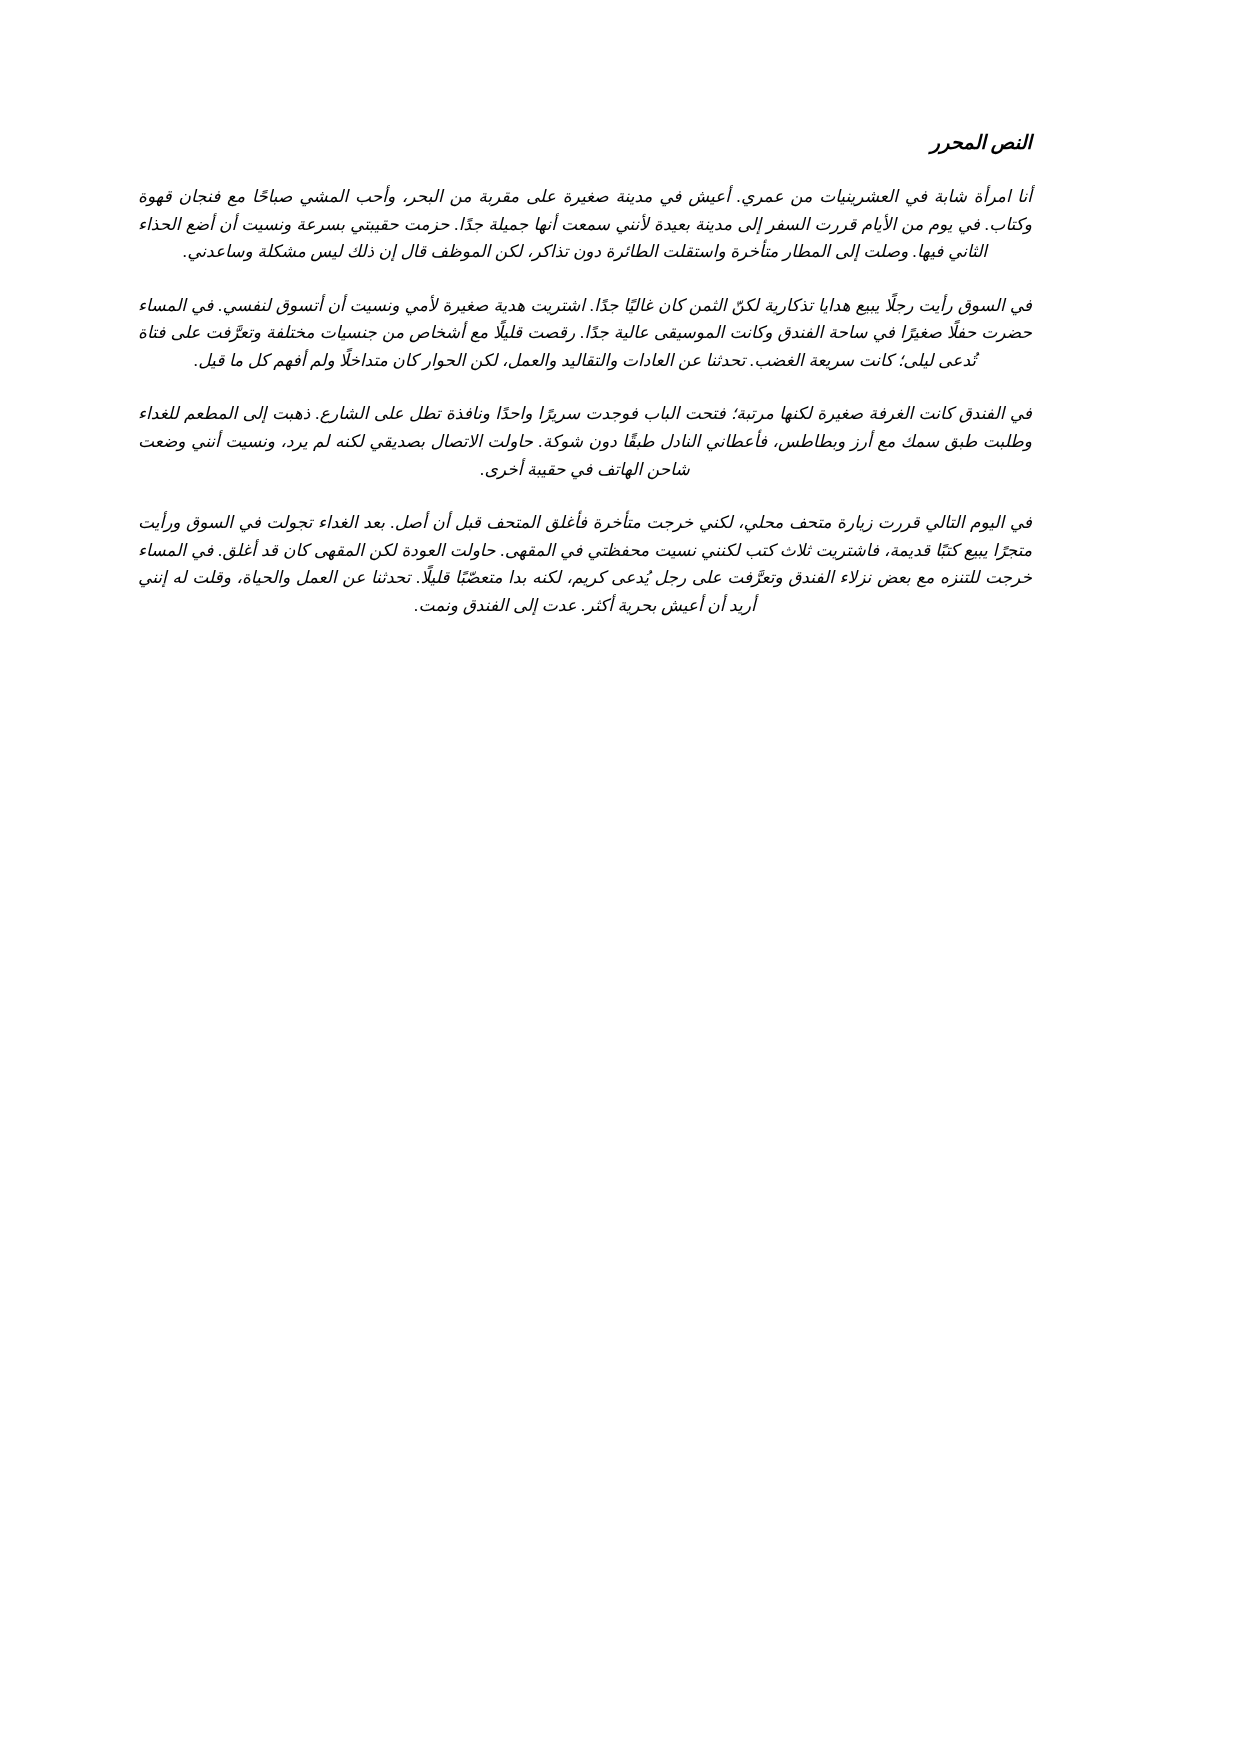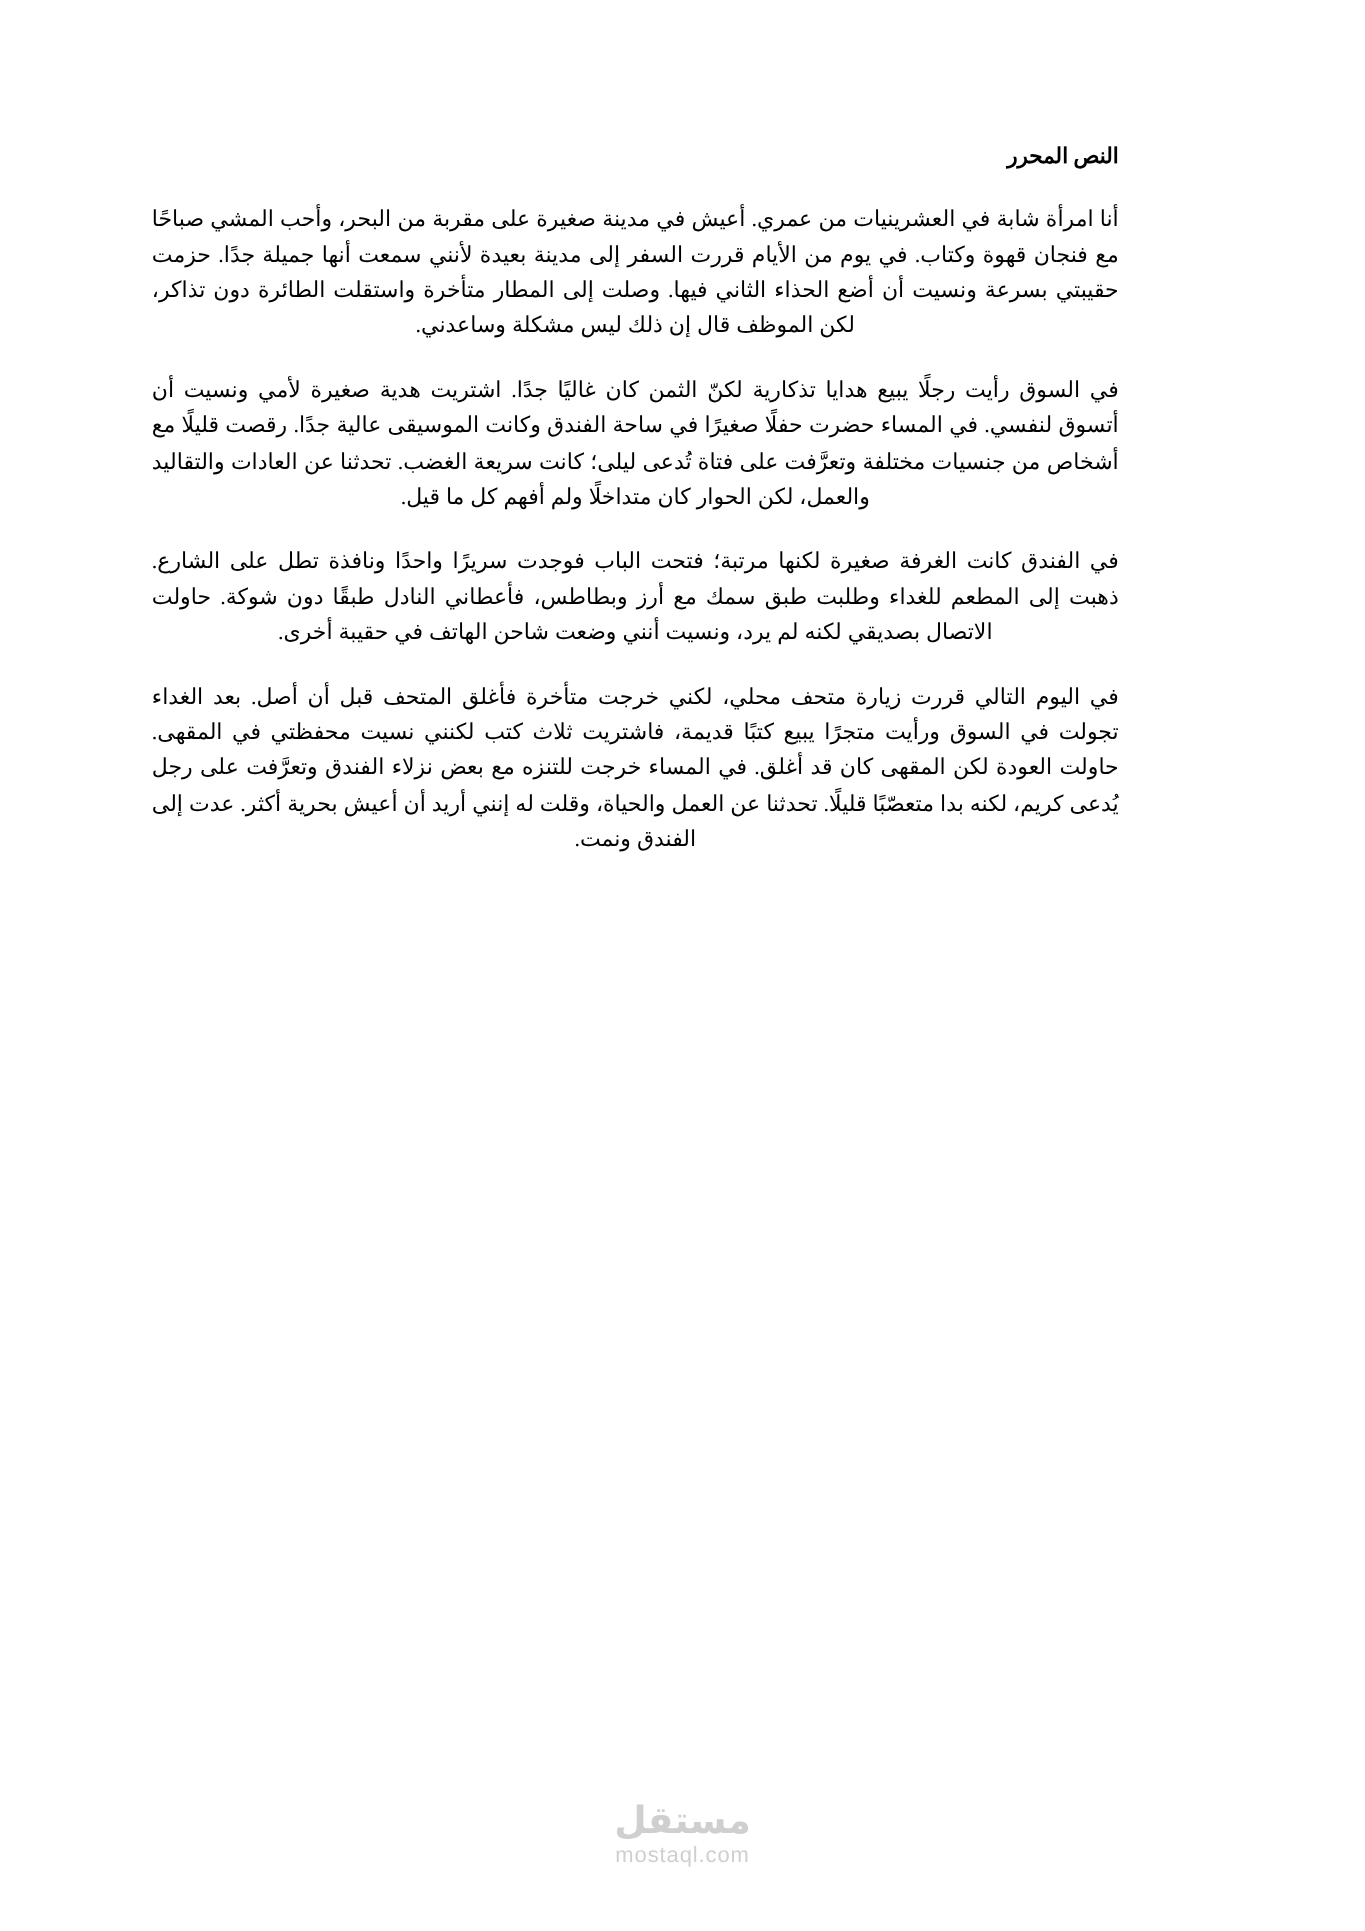--- a/index.html
+++ b/index.html
@@ -20,43 +20,44 @@
     height: 1755px;
     margin: 0 auto;
     background: #ffffff;
     overflow: hidden;
     box-sizing: border-box;
   }
 
   .content {
     position: absolute;
     top: 128px;
-    right: 224px;
+    right: 209px;
     left: 138px;
+    font-style: italic;
   }
 
   .doc-title {
     direction: rtl;
     text-align: right;
     font-size: 19.5px;
     line-height: 1.5;
     margin: 0 0 26px 0;
     letter-spacing: 0;
     white-space: nowrap;
   }
 
   .paragraphs {
     direction: rtl;
   }
 
   .para {
     direction: rtl;
     text-align: justify;
     text-align-last: center;
-    font-size: 20px;
+    font-size: 17px;
     line-height: 1.62;
     margin: 0 0 26px 0;
     word-spacing: 0.02em;
   }
 
   .para:last-child {
     margin-bottom: 12px;
   }
 
   
@@ -102,18 +103,14 @@
 
     <div class="paragraphs">
       <p class="para">أنا امرأة شابة في العشرينيات من عمري. أعيش في مدينة صغيرة على مقربة من البحر، وأحب المشي صباحًا مع فنجان قهوة وكتاب. في يوم من الأيام قررت السفر إلى مدينة بعيدة لأنني سمعت أنها جميلة جدًا. حزمت حقيبتي بسرعة ونسيت أن أضع الحذاء الثاني فيها. وصلت إلى المطار متأخرة واستقلت الطائرة دون تذاكر، لكن الموظف قال إن ذلك ليس مشكلة وساعدني.</p>
       <p class="para">في السوق رأيت رجلًا يبيع هدايا تذكارية لكنّ الثمن كان غاليًا جدًا. اشتريت هدية صغيرة لأمي ونسيت أن أتسوق لنفسي. في المساء حضرت حفلًا صغيرًا في ساحة الفندق وكانت الموسيقى عالية جدًا. رقصت قليلًا مع أشخاص من جنسيات مختلفة وتعرَّفت على فتاة تُدعى ليلى؛ كانت سريعة الغضب. تحدثنا عن العادات والتقاليد والعمل، لكن الحوار كان متداخلًا ولم أفهم كل ما قيل.</p>
       <p class="para">في الفندق كانت الغرفة صغيرة لكنها مرتبة؛ فتحت الباب فوجدت سريرًا واحدًا ونافذة تطل على الشارع. ذهبت إلى المطعم للغداء وطلبت طبق سمك مع أرز وبطاطس، فأعطاني النادل طبقًا دون شوكة. حاولت الاتصال بصديقي لكنه لم يرد، ونسيت أنني وضعت شاحن الهاتف في حقيبة أخرى.</p>
       <p class="para">في اليوم التالي قررت زيارة متحف محلي، لكني خرجت متأخرة فأغلق المتحف قبل أن أصل. بعد الغداء تجولت في السوق ورأيت متجرًا يبيع كتبًا قديمة، فاشتريت ثلاث كتب لكنني نسيت محفظتي في المقهى. حاولت العودة لكن المقهى كان قد أغلق. في المساء خرجت للتنزه مع بعض نزلاء الفندق وتعرَّفت على رجل يُدعى كريم، لكنه بدا متعصّبًا قليلًا. تحدثنا عن العمل والحياة، وقلت له إنني أريد أن أعيش بحرية أكثر. عدت إلى الفندق ونمت.</p>
     </div>
 
   </div>
 
-  <div class="watermark">
-    <div class="watermark-mark">مستقل</div>
-    <div class="watermark-url">mostaql.com</div>
-  </div>
 
 </div>
 
 </body></html>

